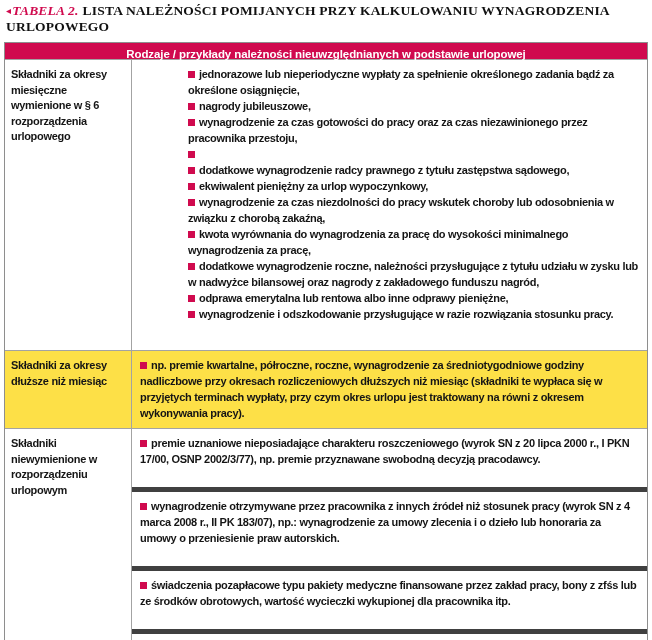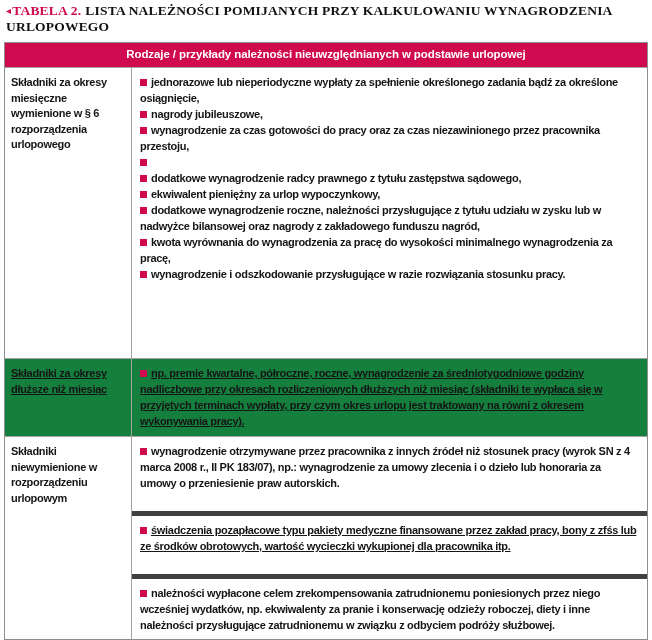--- a/index.html
+++ b/index.html
@@ -21,42 +21,42 @@
     color:#111111;
     max-width:636px;
   }
   .title .marker{
     color:#d00a4e;
     font-family:"DejaVu Sans", sans-serif;
     font-size:10px;
     vertical-align:1px;
     margin-right:1px;
   }
-  .title .tab-label{color:#d00a4e;margin-right:4px;}
+  .title .tab-label{color:#d00a4e;margin-right:4px;font-style:italic;}
   
   .tbl{
     margin:0 4px;
     border:1px solid #8e8e8e;
     background:#ffffff;
   }
   .tbl-header{
     background:#d00a4e;
     color:#ffffff;
     font-weight:bold;
     font-size:11.5px;
     letter-spacing:-0.1px;
     text-align:center;
-    height:24px;
+    height:16px;
     line-height:22px;
   }
   .row{
     display:flex;
     border-top:1px solid #a3a3a3;
   }
-  .row.shaded{background:#15803d;text-decoration:underline;}
+  .row.shaded{background:#fde047;}
   .cell-label{
     width:112px;
     flex:0 0 112px;
     padding:7px 8px 7px 6px;
     border-right:1px solid #a3a3a3;
     font-size:11px;
     font-weight:bold;
     line-height:15.5px;
     letter-spacing:-0.3px;
   }
@@ -77,25 +77,25 @@
     line-height:16px;
     letter-spacing:-0.3px;
   }
   .sq{
     display:inline-block;
     width:7px;height:7px;
     background:#d00a4e;
     margin-right:4px;
   }
   
-  .row-0{min-height:290px;}
+  .row-0{min-height:290px;gap:48px;}
   .row-1{min-height:77px;}
   .g-2-0{min-height:46px;}
   .g-2-1{min-height:62px;}
-  .g-2-2{min-height:46px;text-decoration:underline;}
+  .g-2-2{min-height:46px;}
   .g-2-3{min-height:40px;}
 </style>
 </head>
 <body>
 
 <div class="title">
   <span class="marker">◂</span><span class="tab-label">TABELA 2.</span><span>LISTA NALEŻNOŚCI POMIJANYCH PRZY KALKULOWANIU WYNAGRODZENIA URLOPOWEGO</span>
 </div>
 
 <div class="tbl">
@@ -105,39 +105,44 @@
   <div class="row row-0">
     <div class="cell-label">Składniki za okresy miesięczne wymienione w § 6 rozporządzenia urlopowego</div>
     <div class="cell-items">
       <div class="group">
         <p class="li"><span class="sq"></span><span>jednorazowe lub nieperiodyczne wypłaty za spełnienie określonego zadania bądź za określone osiągnięcie,</span></p>
         <p class="li"><span class="sq"></span><span>nagrody jubileuszowe,</span></p>
         <p class="li"><span class="sq"></span><span>wynagrodzenie za czas gotowości do pracy oraz za czas niezawinionego przez pracownika przestoju,</span></p>
         <p class="li"><span class="sq"></span></p>
         <p class="li"><span class="sq"></span><span>dodatkowe wynagrodzenie radcy prawnego z tytułu zastępstwa sądowego,</span></p>
         <p class="li"><span class="sq"></span><span>ekwiwalent pieniężny za urlop wypoczynkowy,</span></p>
+        <p class="li"><span class="sq"></span><span>wynagrodzenie za czas niezdolności do pracy wskutek choroby lub odosobnienia w związku z chorobą zakaźną,</span></p>
+        <p class="li"><span class="sq"></span><span>kwota wyrównania do wynagrodzenia za pracę do wysokości minimalnego wynagrodzenia za pracę,</span></p>
         <p class="li"><span class="sq"></span><span>dodatkowe wynagrodzenie roczne, należności przysługujące z tytułu udziału w zysku lub w nadwyżce bilansowej oraz nagrody z zakładowego funduszu nagród,</span></p>
-        <p class="li"><span class="sq"></span><span>kwota wyrównania do wynagrodzenia za pracę do wysokości minimalnego wynagrodzenia za pracę,</span></p>
+        <p class="li"><span class="sq"></span><span>odprawa emerytalna lub rentowa albo inne odprawy pieniężne,</span></p>
         <p class="li"><span class="sq"></span><span>wynagrodzenie i odszkodowanie przysługujące w razie rozwiązania stosunku pracy.</span></p>
       </div>
     </div>
   </div>
 
   <div class="row row-1 shaded">
     <div class="cell-label">Składniki za okresy dłuższe niż miesiąc</div>
     <div class="cell-items">
       <div class="group">
         <p class="li"><span class="sq"></span><span>np. premie kwartalne, półroczne, roczne, wynagrodzenie za średniotygodniowe godziny nadliczbowe przy okresach rozliczeniowych dłuższych niż miesiąc (składniki te wypłaca się w przyjętych terminach wypłaty, przy czym okres urlopu jest traktowany na równi z okresem wykonywania pracy).</span></p>
       </div>
     </div>
   </div>
 
   <div class="row row-2">
     <div class="cell-label">Składniki niewymienione w rozporządzeniu urlopowym</div>
     <div class="cell-items">
+      <div class="group g-2-0">
+        <p class="li"><span class="sq"></span><span>premie uznaniowe nieposiadające charakteru roszczeniowego (wyrok SN z 20 lipca 2000 r., I PKN 17/00, OSNP 2002/3/77), np. premie przyznawane swobodną decyzją pracodawcy.</span></p>
+      </div>
       <div class="group g-2-1">
         <p class="li"><span class="sq"></span><span>wynagrodzenie otrzymywane przez pracownika z innych źródeł niż stosunek pracy (wyrok SN z 4 marca 2008 r., II PK 183/07), np.: wynagrodzenie za umowy zlecenia i o dzieło lub honoraria za umowy o przeniesienie praw autorskich.</span></p>
       </div>
       <div class="group g-2-2">
         <p class="li"><span class="sq"></span><span>świadczenia pozapłacowe typu pakiety medyczne finansowane przez zakład pracy, bony z zfśs lub ze środków obrotowych, wartość wycieczki wykupionej dla pracownika itp.</span></p>
       </div>
       <div class="group g-2-3">
         <p class="li"><span class="sq"></span><span>należności wypłacone celem zrekompensowania zatrudnionemu poniesionych przez niego wcześniej wydatków, np. ekwiwalenty za pranie i konserwację odzieży roboczej, diety i inne należności przysługujące zatrudnionemu w związku z odbyciem podróży służbowej.</span></p>
       </div>
     </div>

